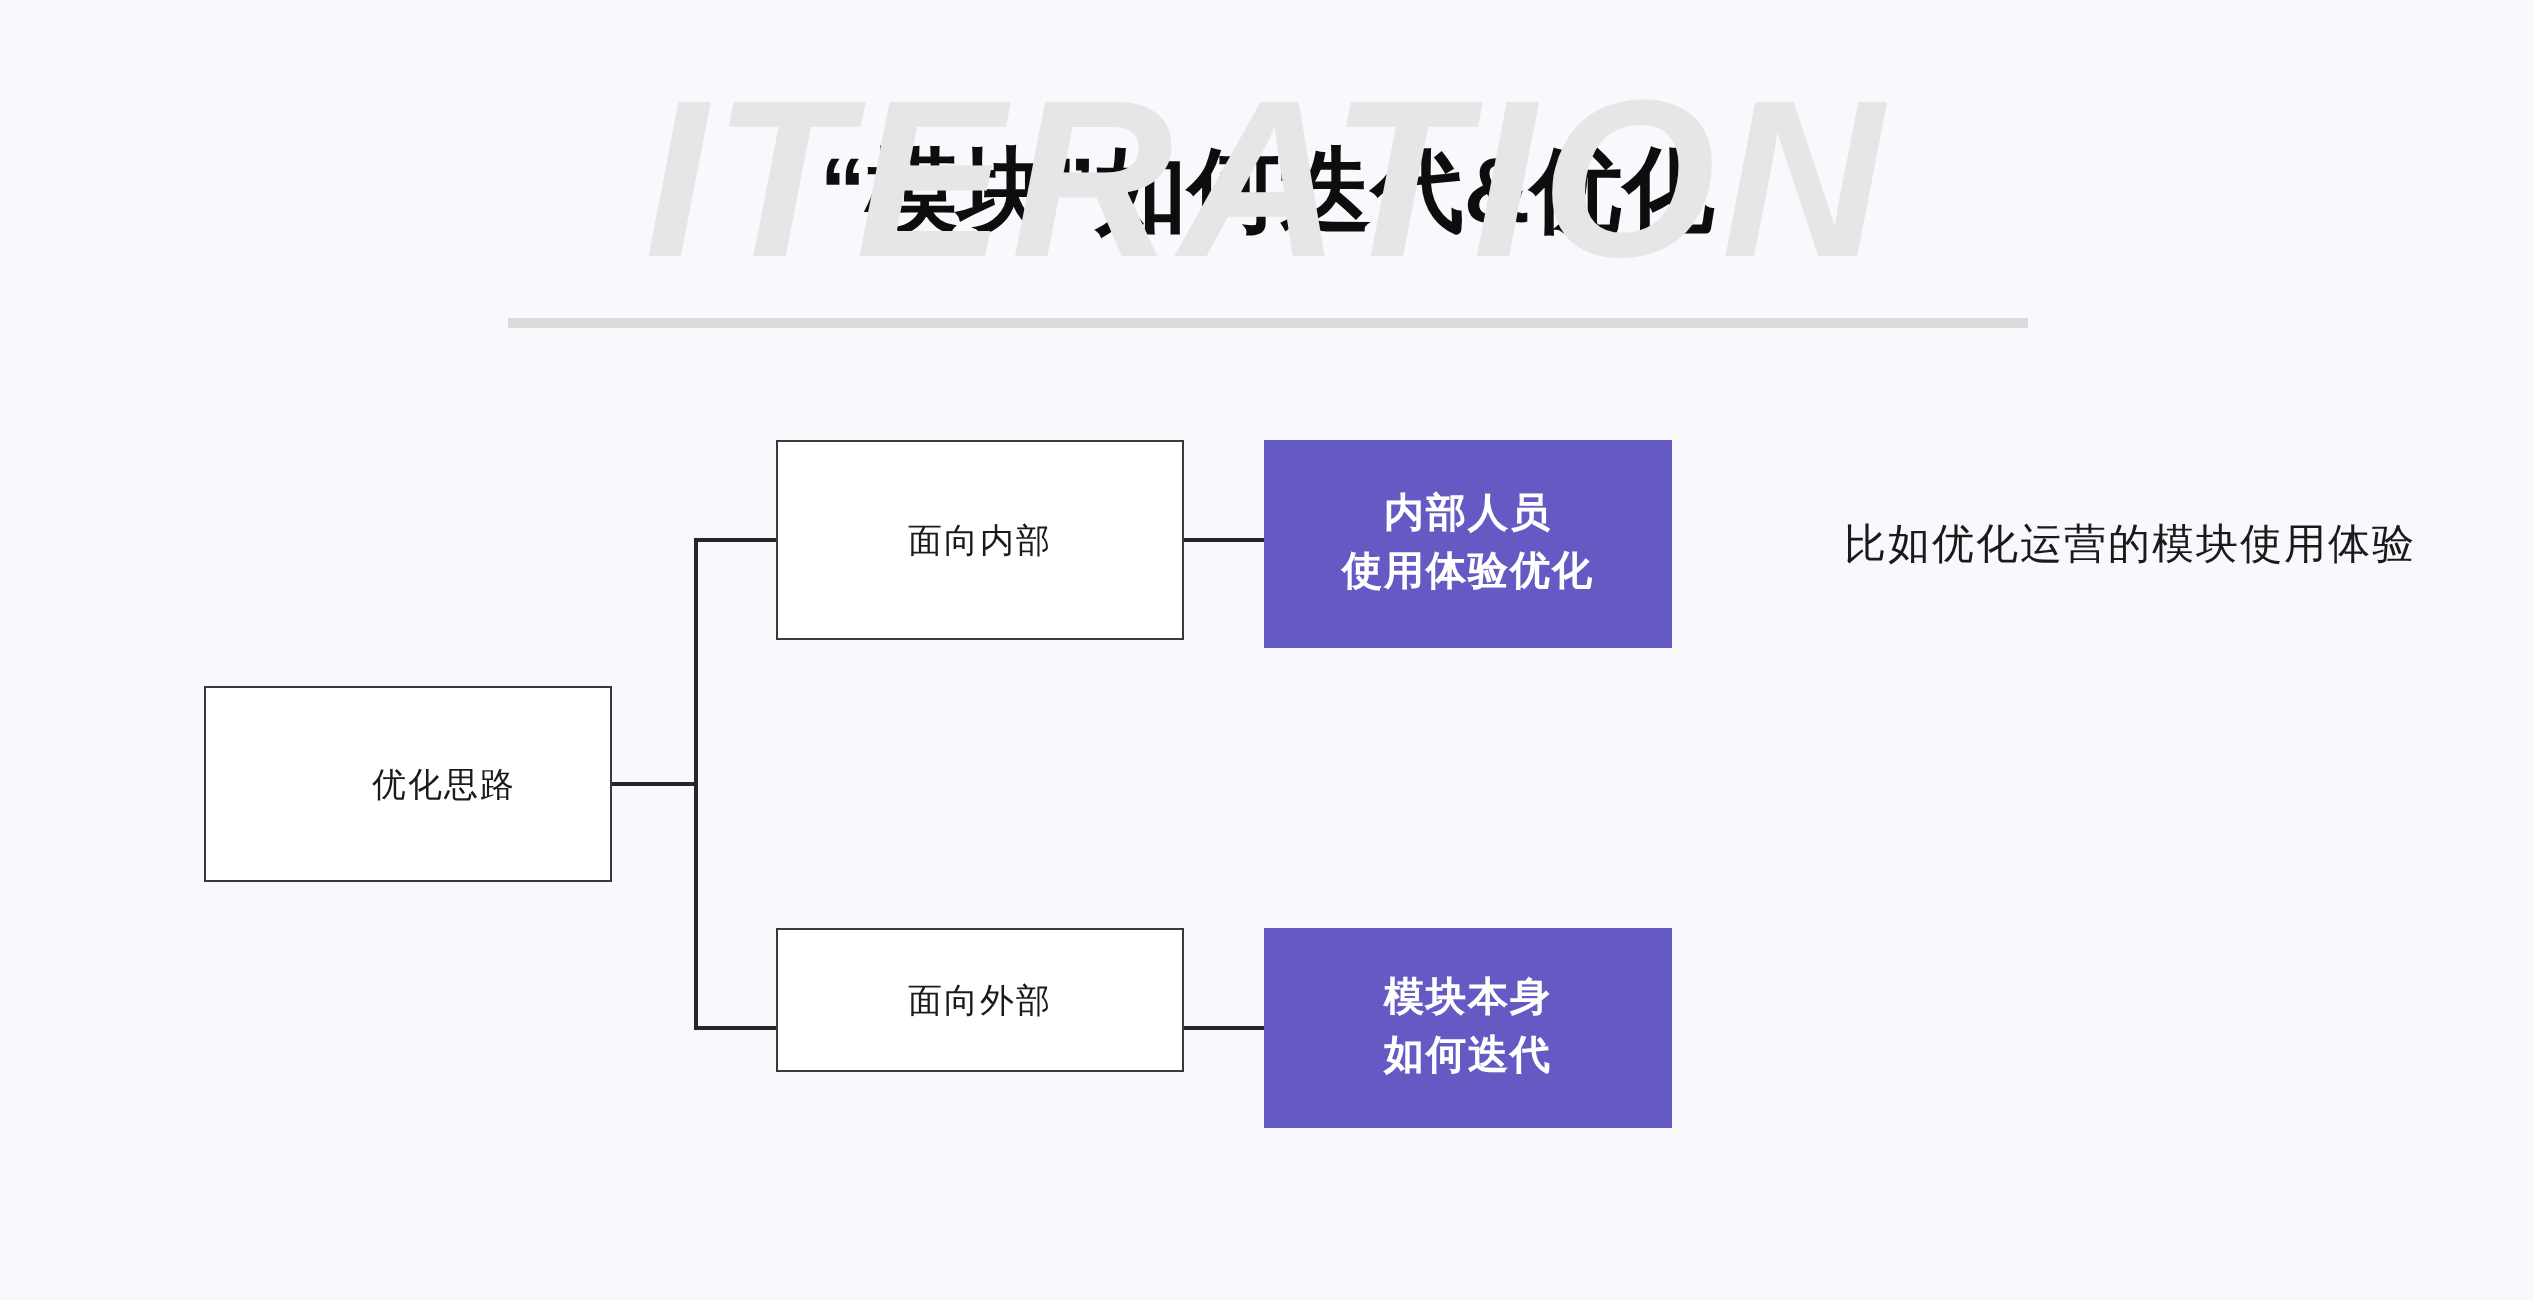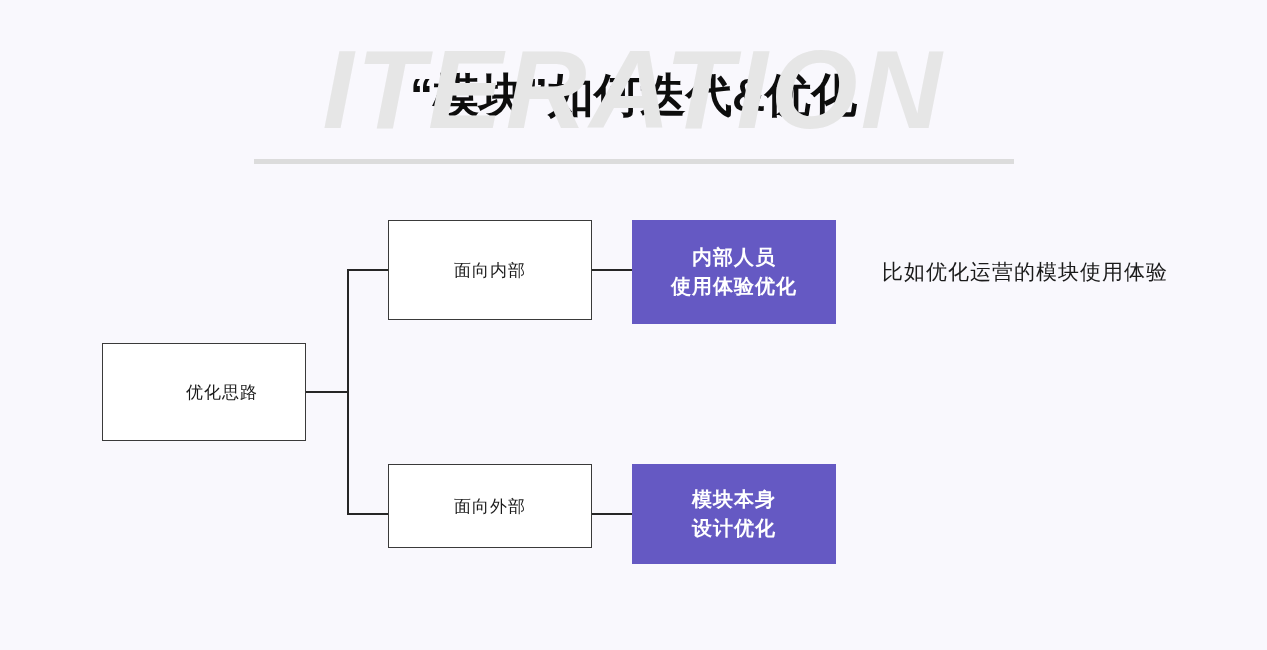--- a/index.html
+++ b/index.html
@@ -108,21 +108,21 @@
     left: 388px;
     top: 30px;
     width: 204px;
     height: 100px;
   }
   
   #node-external {
     left: 388px;
     top: 274px;
     width: 204px;
-    height: 84px;
+    height: 72px;
   }
   
   #node-internal-detail {
     left: 632px;
     top: 30px;
     width: 204px;
     height: 104px;
   }
   
   #node-external-detail {
@@ -156,20 +156,21 @@
   
   #conn-external   { left: 592px; top: 323px; width: 42px; }
 
   
   .annotation {
     position: absolute;
     font-size: 21px;
     color: #1a1a1a;
     letter-spacing: 1px;
     white-space: nowrap;
+    margin-left: 40px;
   }
   #annotation-internal { left: 882px; top: 68px; }
   #annotation-external { left: 882px; top: 312px; }
 </style>
 </head>
 <body>
 
 <div id="header">
 
   <div id="page-title">“模块”如何迭代&amp;优化</div>
@@ -205,18 +206,18 @@
 
   <div class="annotation" id="annotation-internal">比如优化运营的模块使用体验</div>
 
   <div class="node node-plain" id="node-external">
     <span>面向外部</span>
   </div>
 
   <div class="node node-accent" id="node-external-detail">
     <span>
       <span class="line1">模块本身</span>
-      <span class="line2">设计优化</span>
+      <span class="line2">如何迭代</span>
     </span>
   </div>
 
 
 </div>
 
 </body></html>

